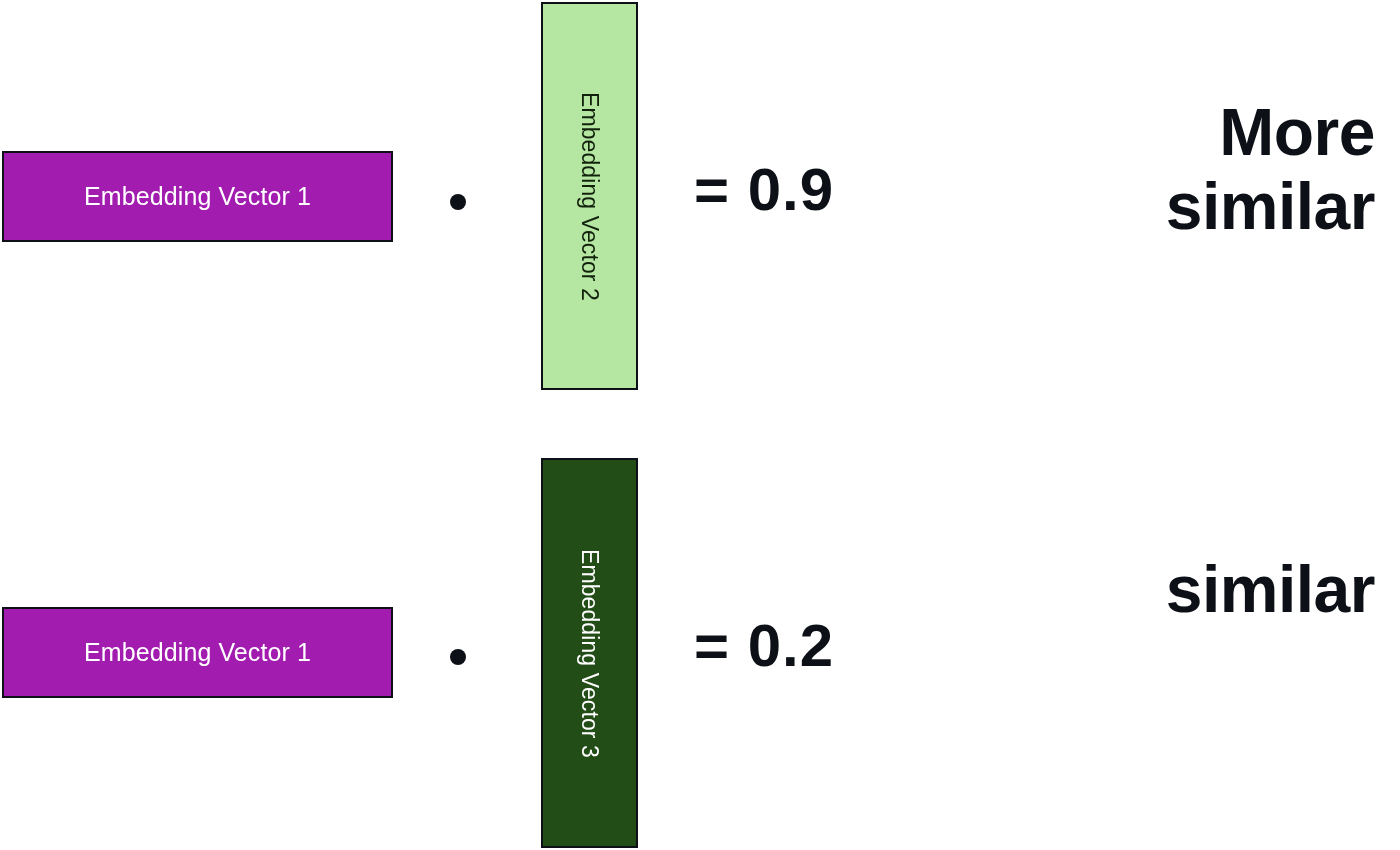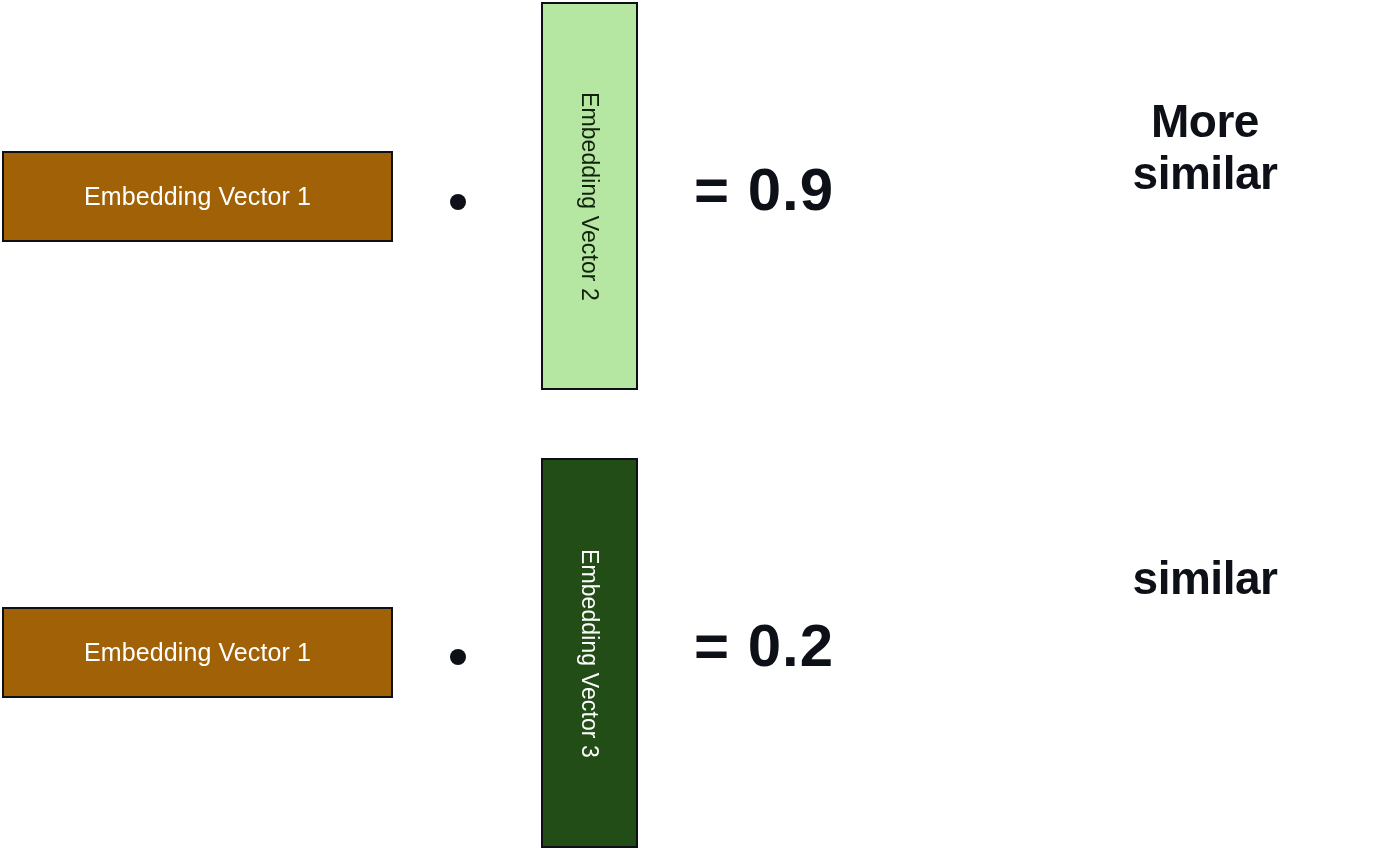--- a/index.html
+++ b/index.html
@@ -18,21 +18,21 @@
     height: 850px;
     background: #ffffff;
     overflow: hidden;
   }
 
   
   .hbox {
     position: absolute;
     box-sizing: border-box;
     border: 2px solid #0d1117;
-    background: #a16207;
+    background: #a21caf;
     display: flex;
     align-items: center;
     justify-content: center;
   }
   .hbox .hbox-label {
     color: #ffffff;
     font-size: 25px;
     font-weight: 400;
     letter-spacing: 0.1px;
     white-space: nowrap;
@@ -88,22 +88,22 @@
     color: #0d1117;
     letter-spacing: 1px;
     white-space: nowrap;
     line-height: 1;
   }
 
   
   .verdict {
     position: absolute;
     width: 340px;
-    text-align: center;
-    font-size: 46px;
+    text-align: right;
+    font-size: 66px;
     font-weight: 700;
     color: #0d1117;
     line-height: 1.12;
     letter-spacing: -0.5px;
   }
   .verdict .vline {
     display: block;
   }
 
   

